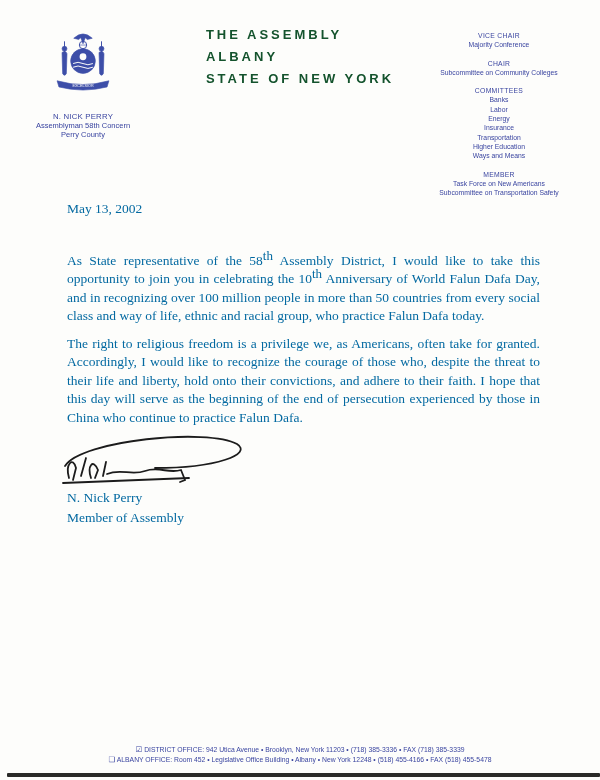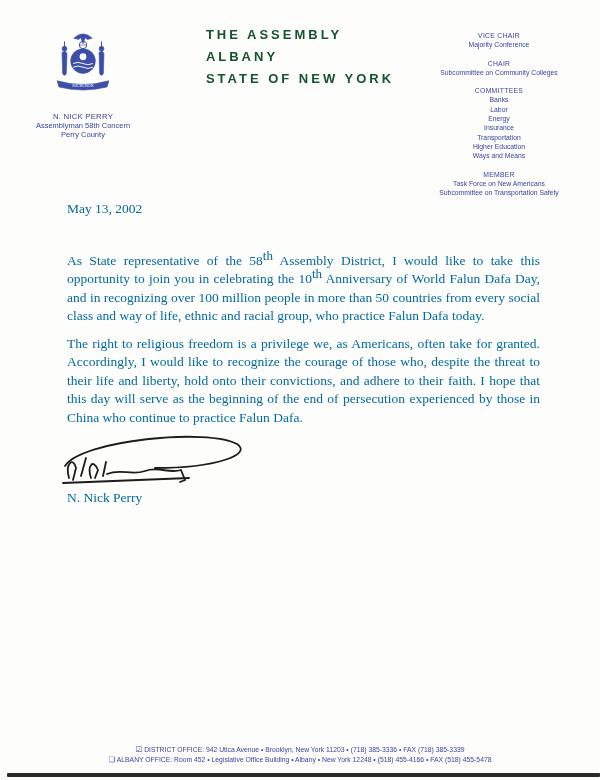--- a/index.html
+++ b/index.html
@@ -150,20 +150,21 @@
 
           <path d="M48 42 C 62 36, 72 44, 86 39 S 110 42, 122 38 L 126 48 L 121 50"></path>
 
           <path d="M4 51 L 130 46"></path>
         </g>
       </svg>
     </div>
 
     <div class="signer">
       <div>N. Nick Perry</div>
+      <div>Member of Assembly</div>
     </div>
   </div>
 
   <div class="footer">
     <div><span class="box-icon">☑</span> <span>DISTRICT OFFICE: 942 Utica Avenue • Brooklyn, New York 11203 • (718) 385-3336 • FAX (718) 385-3339</span></div>
     <div><span class="box-icon">❏</span> <span>ALBANY OFFICE: Room 452 • Legislative Office Building • Albany • New York 12248 • (518) 455-4166 • FAX (518) 455-5478</span></div>
   </div>
 
   <div class="scan-line"></div>
 </div>

